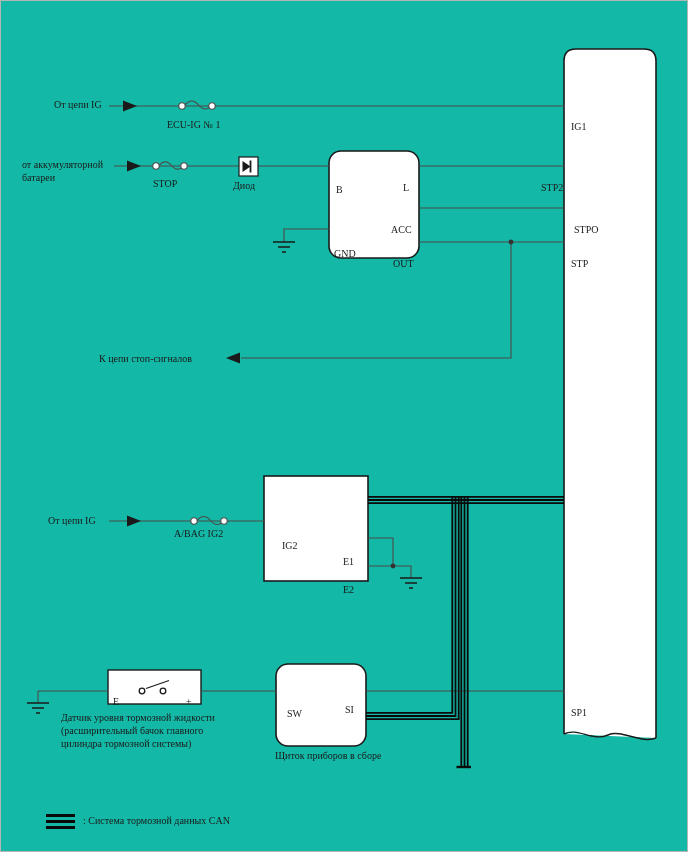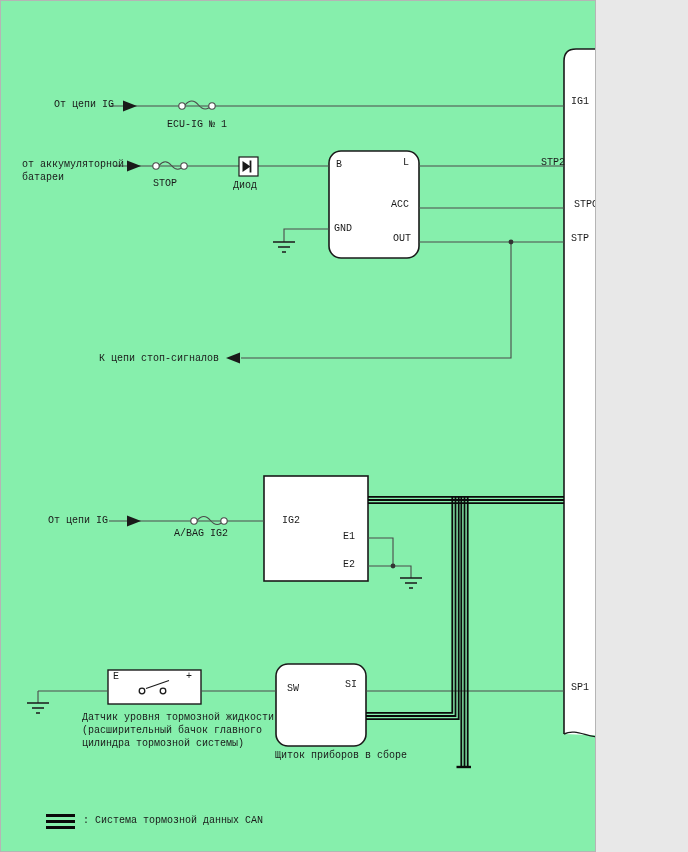--- a/index.html
+++ b/index.html
@@ -1,40 +1,41 @@
 <!DOCTYPE html>
 <html><head>
 <meta charset="utf-8">
 <style>
   html,body{margin:0;padding:0;background:#e8e8e8;}
   .stage{
     position:relative;
-    width:596px;height:852px;
-    background:#86efac;
+    width:688px;height:852px;
+    background:#14b8a6;
     border:1px solid #b5b5b5;
     box-sizing:border-box;
-    font-family:Liberation Mono, monospace;
+    font-family:Liberation Serif, serif;
     color:#1a1a1a;
     overflow:hidden;
   }
   svg.wiring{position:absolute;left:0;top:0;}
   .lbl{
     position:absolute;
     font-size:10px;
     line-height:13px;
     white-space:nowrap;
     color:#1a1a1a;
   }
   .lbl.center{white-space:nowrap;}
   .pin{
     position:absolute;
     font-size:10px;
     line-height:11px;
     white-space:nowrap;
     color:#1a1a1a;
+    margin-top:25px;
   }
 </style>
 </head>
 <body>
 
 <div class="stage">
 
   <svg class="wiring" width="688" height="852" viewBox="0 0 688 852">
 
     <rect x="328" y="150" width="90" height="107" rx="12" fill="#ffffff" stroke="#1a1a1a" stroke-width="1.6"></rect>
@@ -150,21 +151,21 @@
   <div class="lbl" style="left:98px;top:351px">К цепи стоп-сигналов</div>
 
   <div class="lbl" style="left:47px;top:513px">От цепи IG</div>
   <div class="lbl center" style="left:173px;top:526px;width:56px">A/BAG IG2</div>
   <div class="pin" style="left:281px;top:514px">IG2</div>
   <div class="pin" style="left:342px;top:530px">E1</div>
   <div class="pin" style="left:342px;top:558px">E2</div>
 
   <div class="pin" style="left:112px;top:670px">E</div>
   <div class="pin" style="left:185px;top:670px">+</div>
-  <div class="lbl" style="left:81px;top:710px">Датчик уровня тормозной жидкости<br>(расширительный бачок главного<br>цилиндра тормозной системы)</div>
+  <div class="lbl" style="left:60px;top:710px">Датчик уровня тормозной жидкости<br>(расширительный бачок главного<br>цилиндра тормозной системы)</div>
 
   <div class="pin" style="left:286px;top:682px">SW</div>
   <div class="pin" style="left:344px;top:678px">SI</div>
   <div class="lbl" style="left:274px;top:748px">Щиток приборов в сборе</div>
 
   <div class="lbl" style="left:82px;top:813px">: Система тормозной данных CAN</div>
 
 </div>
 
 </body></html>

